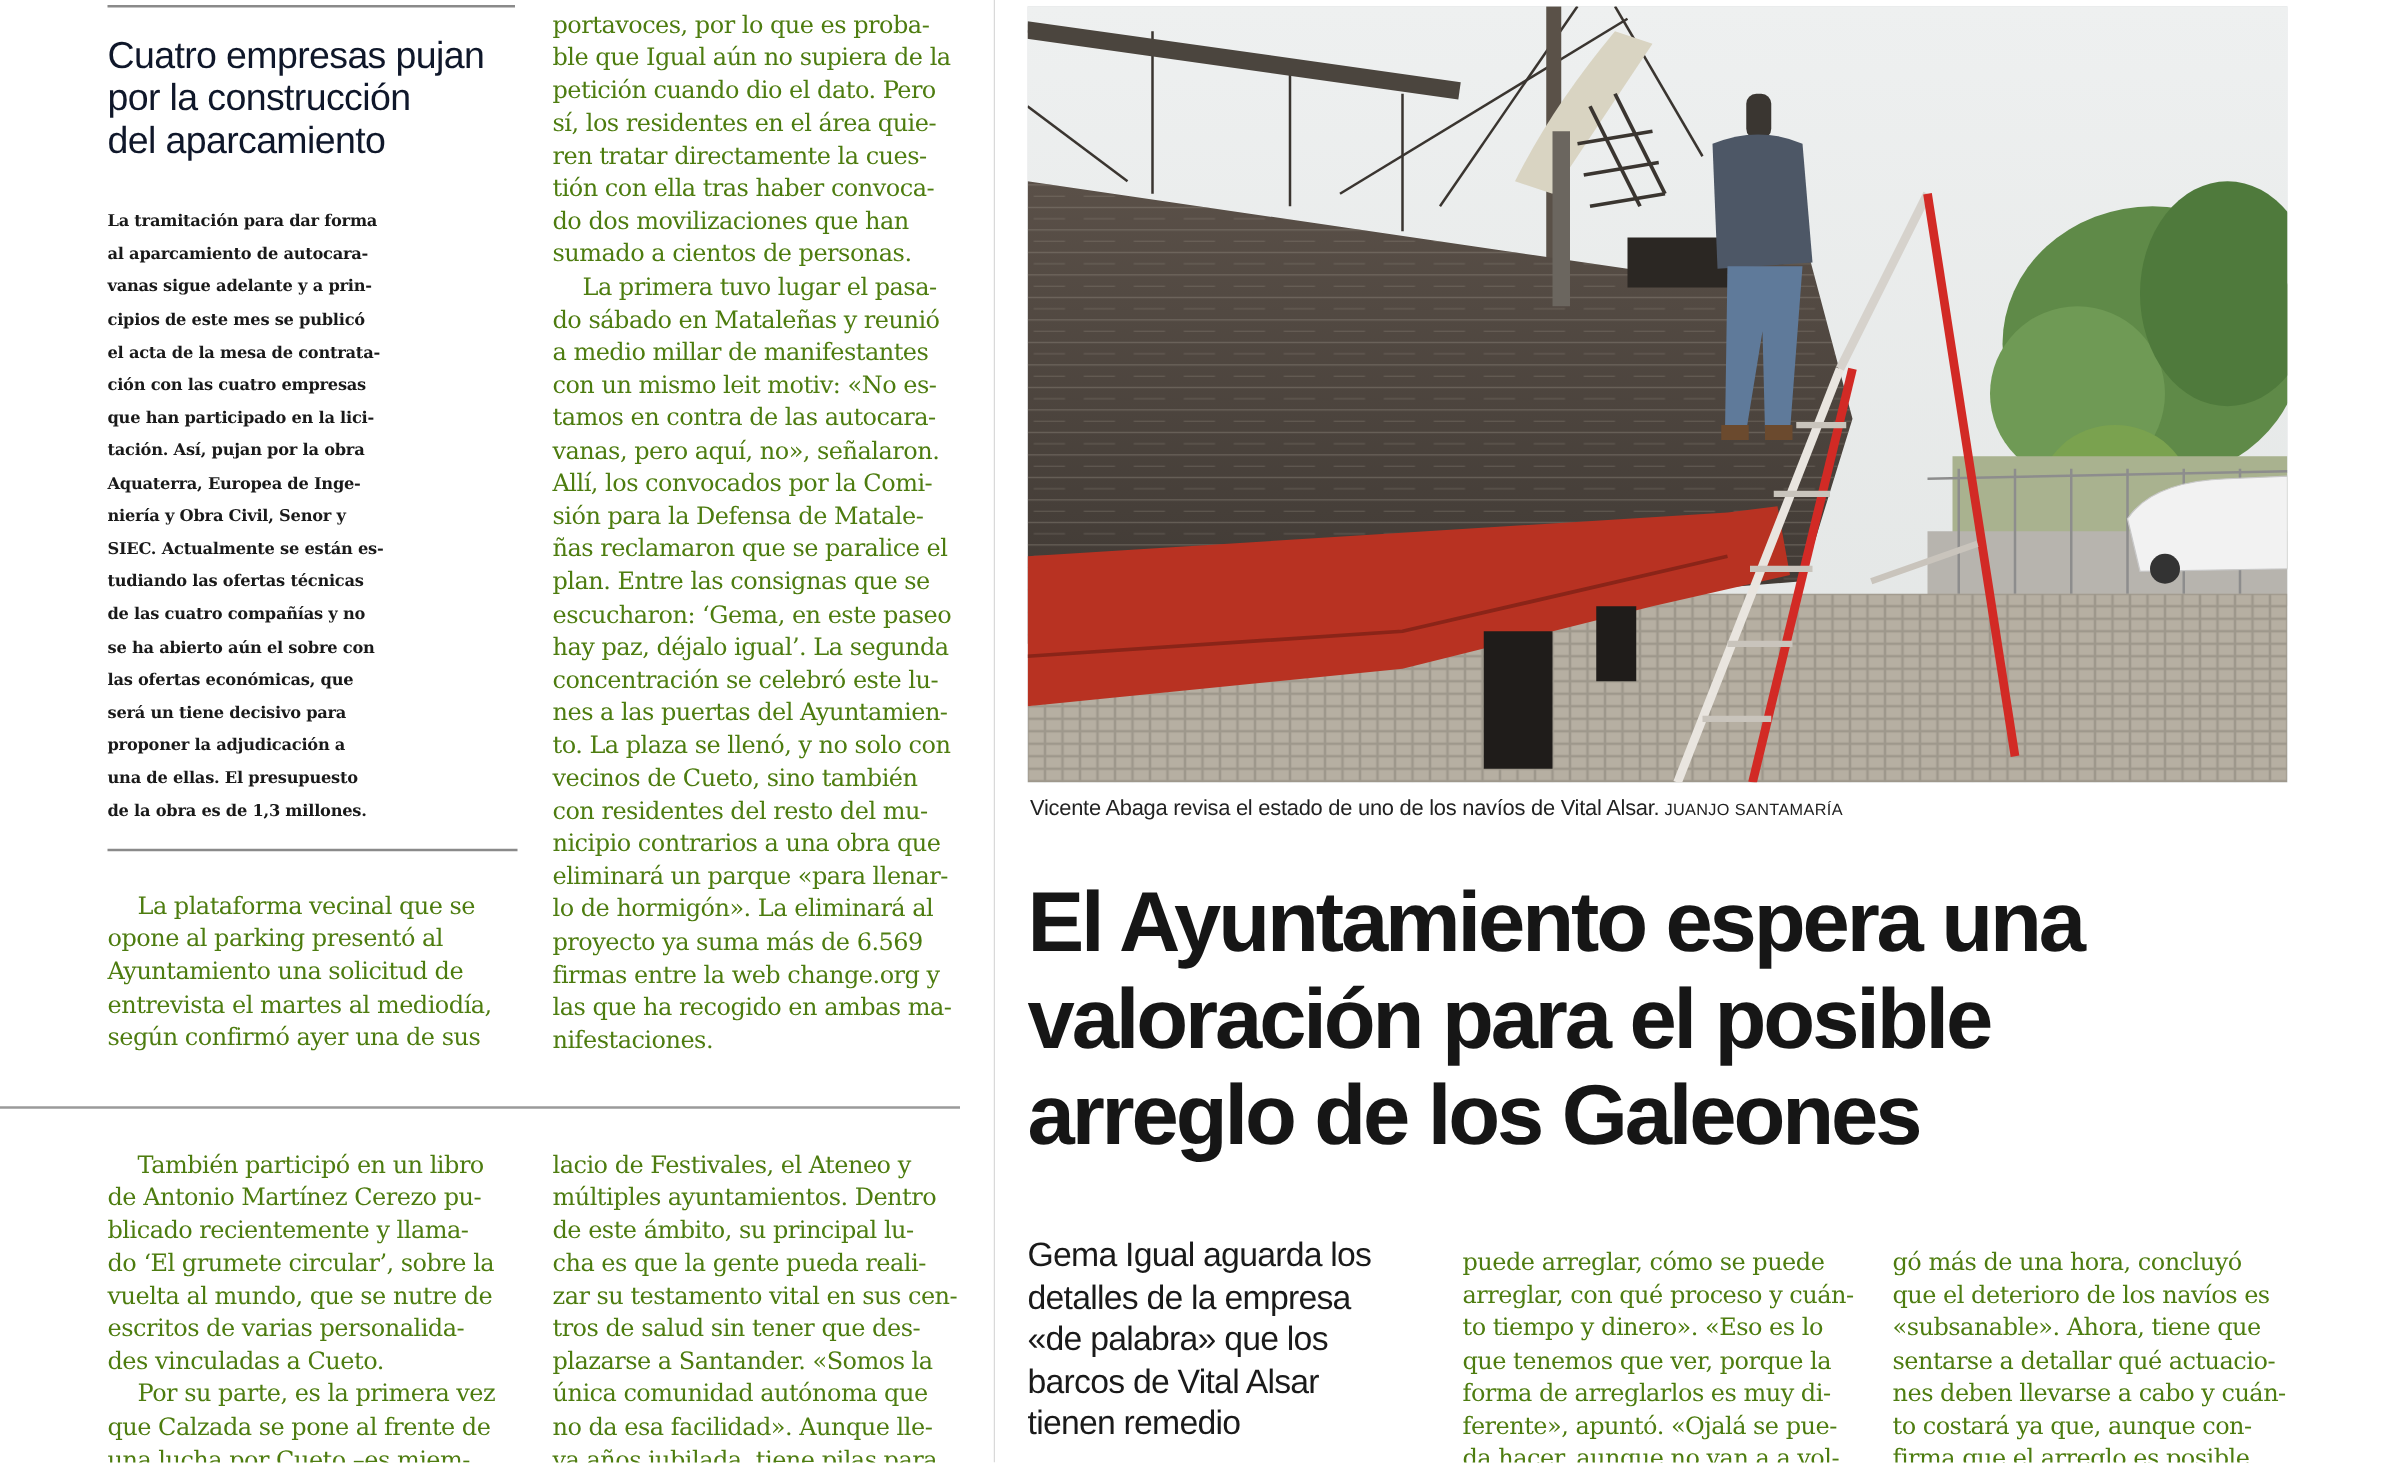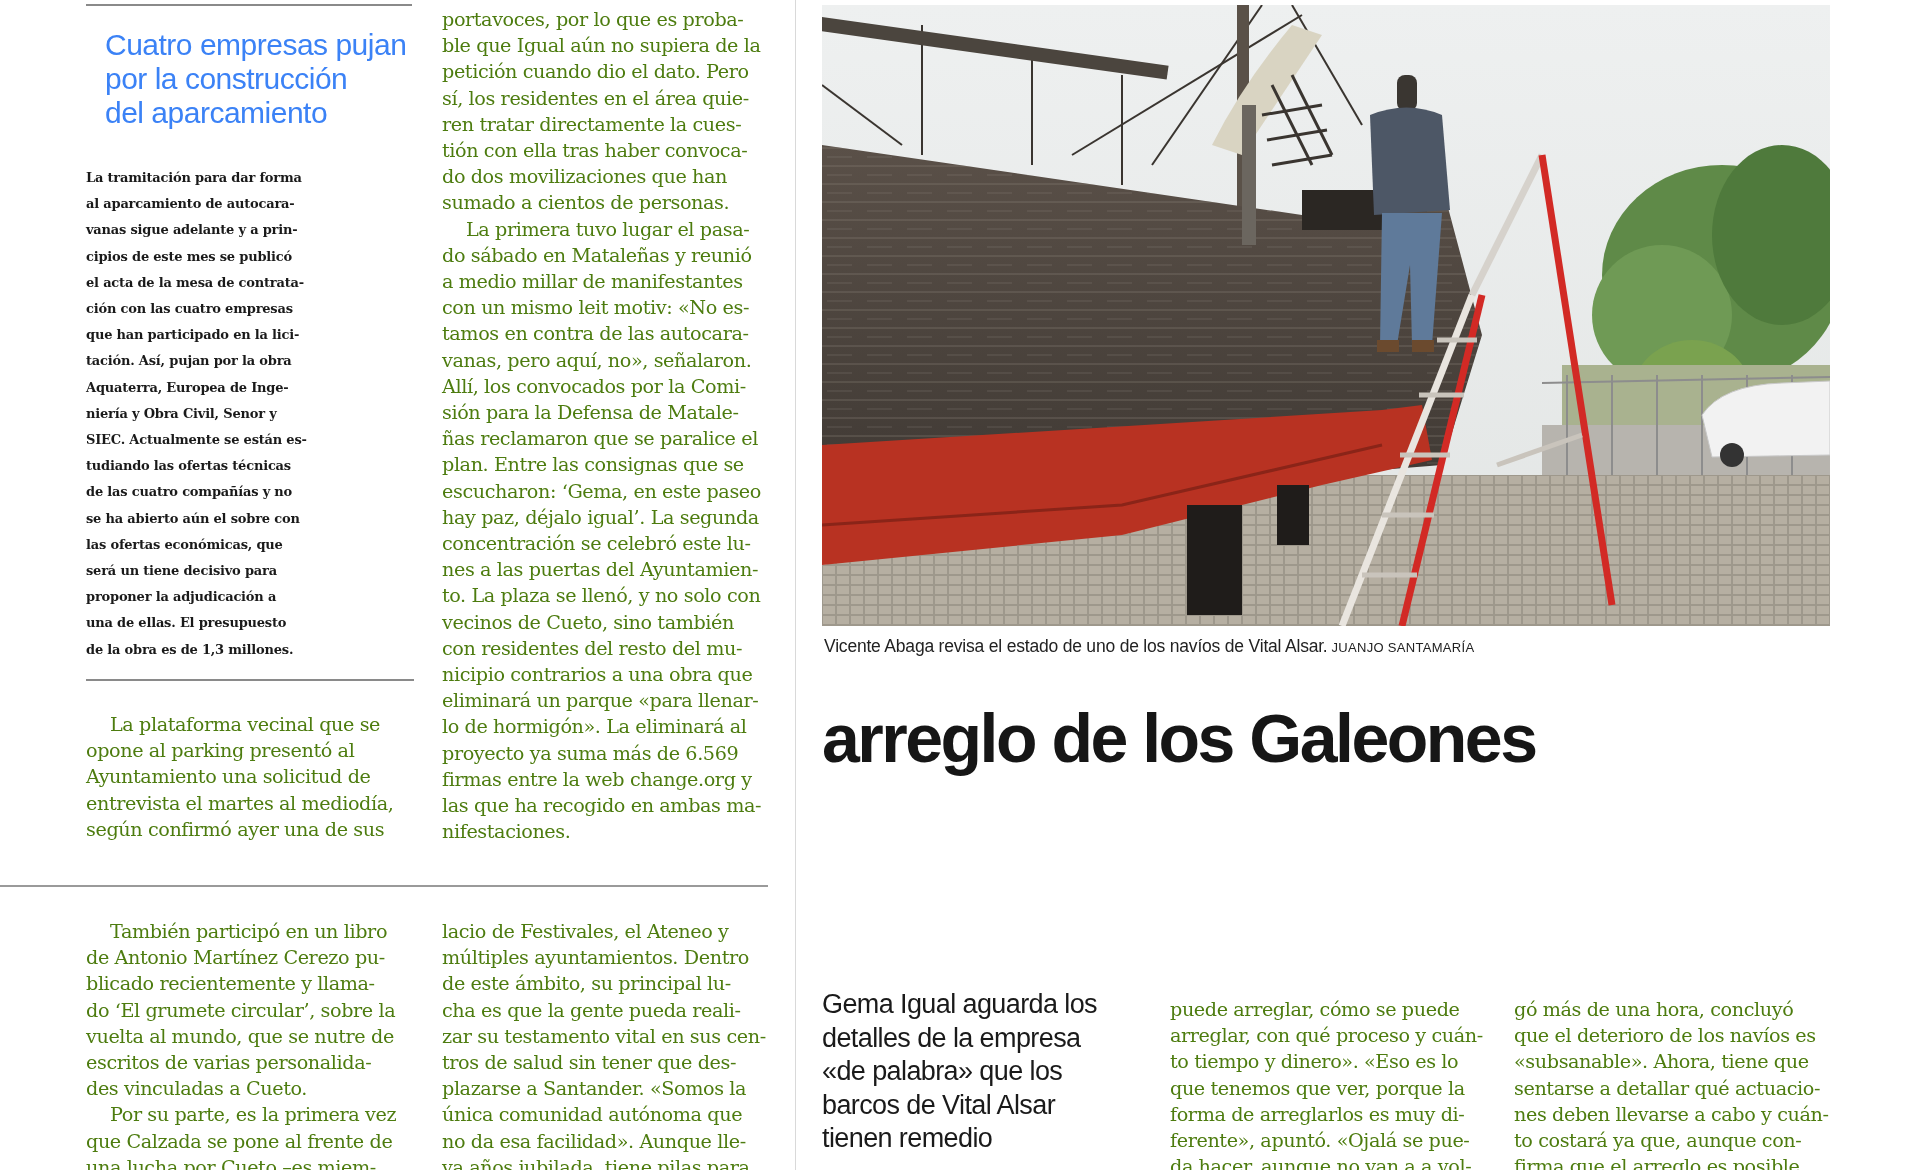--- a/index.html
+++ b/index.html
@@ -3,21 +3,21 @@
 <meta charset="utf-8">
 <style>
   html, body { margin:0; padding:0; background:#ffffff; }
   body { width:1918px; height:1170px; position:relative; overflow:hidden; color:#1a1a1a; }
   .abs { position:absolute; }
   .serif { font-family: "DejaVu Serif", "Liberation Serif", serif; }
   .sans { font-family: "Liberation Sans", "DejaVu Sans", sans-serif; }
   .rule-h { position:absolute; height:2px; background:#8a8a8a; }
   .rule-v { position:absolute; width:1px; background:#d9d9d9; }
 
-  .subhead { left:86px; top:28px; width:340px; font-size:30px; line-height:34px; letter-spacing:-0.5px; color:#3b82f6;margin-left:19px; }
+  .subhead { left:86px; top:28px; width:340px; font-size:30px; line-height:34px; letter-spacing:-0.5px; color:#0f172a; }
   .lead { left:86px; top:165px; width:330px; font-weight:bold; font-size:13px; line-height:26.2px; letter-spacing:-0.2px; }
   .col-text { font-size:19.2px; line-height:26.2px; color:#4d7c0f; letter-spacing:-0.4px; }
   .line { display:block; white-space:nowrap; }
   .indent-line { padding-left:24px; }
 
   .photo { left:822px; top:5px; width:1008px; height:621px; overflow:hidden; background:#dfe2e3; }
   .caption { left:824px; top:636px; font-size:17.5px; color:#222; white-space:nowrap; letter-spacing:-0.2px; }
   .caption .credit { font-weight:normal; font-size:13px; letter-spacing:0.3px; margin-left:4px; }
 
   .headline { left:822px; top:700px; width:1080px; font-size:68px; line-height:77px; font-weight:bold; letter-spacing:-2.5px; color:#161616; }
@@ -231,20 +231,22 @@
       <line x1="675" y1="460" x2="760" y2="430"></line>
     </g>
   </svg>
 </div>
 
 <div class="abs caption sans">
   <span>Vicente Abaga revisa el estado de uno de los navíos de Vital Alsar.</span><span class="credit">JUANJO SANTAMARÍA</span>
 </div>
 
 <h1 class="abs headline sans" style="margin:0;">
+  <span class="line">El Ayuntamiento espera una</span>
+  <span class="line">valoración para el posible</span>
   <span class="line">arreglo de los Galeones</span>
 </h1>
 
 <div class="abs deck sans" id="deck">
     <span class="line">Gema Igual aguarda los</span>
     <span class="line">detalles de la empresa</span>
     <span class="line">«de palabra» que los</span>
     <span class="line">barcos de Vital Alsar</span>
     <span class="line">tienen remedio</span>
   </div>

